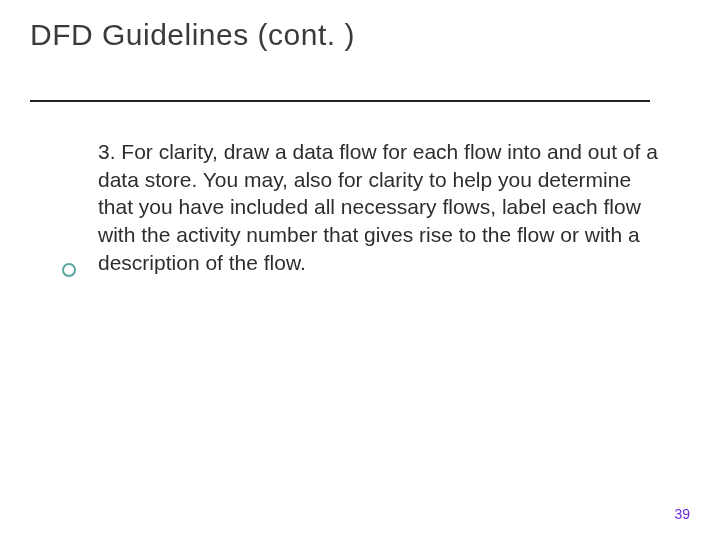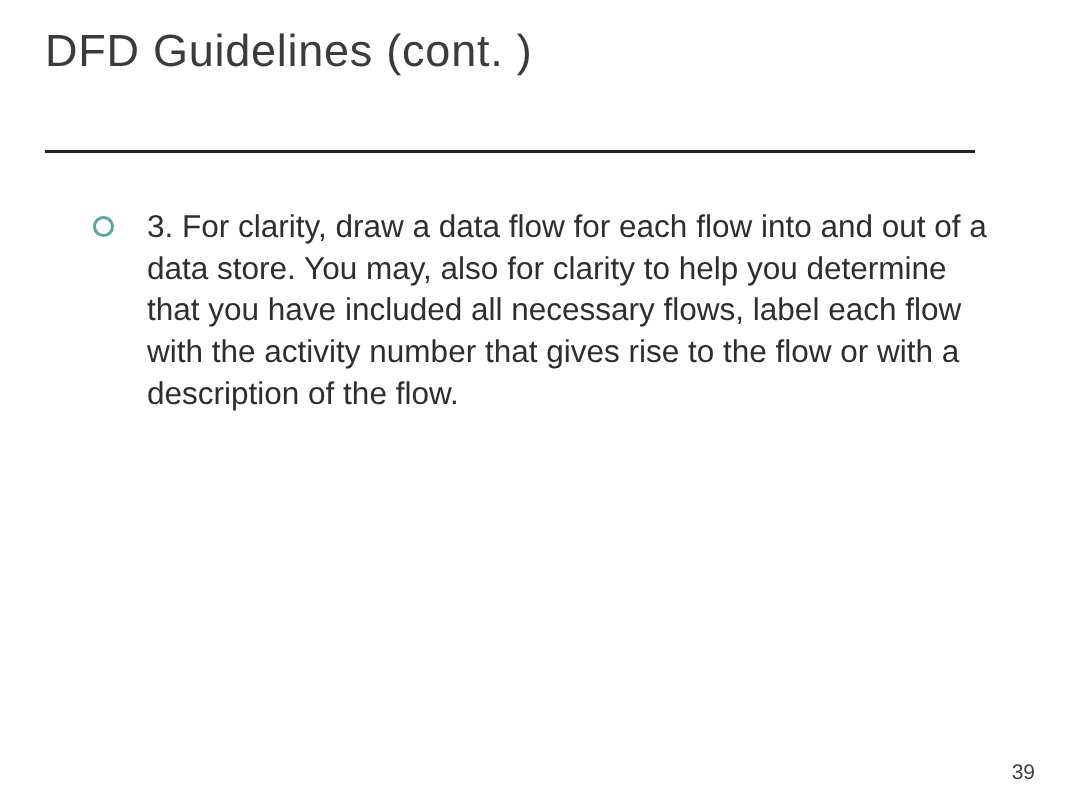--- a/index.html
+++ b/index.html
@@ -36,21 +36,21 @@
     border-top: 2px solid #222222;
   }
   .body {
     position: absolute;
     left: 62px;
     top: 138px;
     width: 600px;
   }
   .item {
     display: flex;
-    align-items: flex-start;
+    align-items: flex-end;
     margin-bottom: 2px;
   }
   .bullet {
     flex: 0 0 auto;
     width: 14px;
     height: 14px;
     border: 2px solid #5aa7a0;
     border-radius: 50%;
     margin-top: 6px;
     margin-right: 22px;
@@ -61,21 +61,21 @@
     font-size: 21px;
     line-height: 1.32;
     color: #2e2e2e;
   }
   .pagenum {
     position: absolute;
     right: 30px;
     bottom: 18px;
     font-family: Arial, Helvetica, sans-serif;
     font-size: 14px;
-    color: #404040;
+    color: #6d28d9;
   }
 </style>
 </head>
 <body>
 
 <div class="slide">
 
   <div class="title">DFD Guidelines (cont. )</div>
 
   <hr class="rule">

